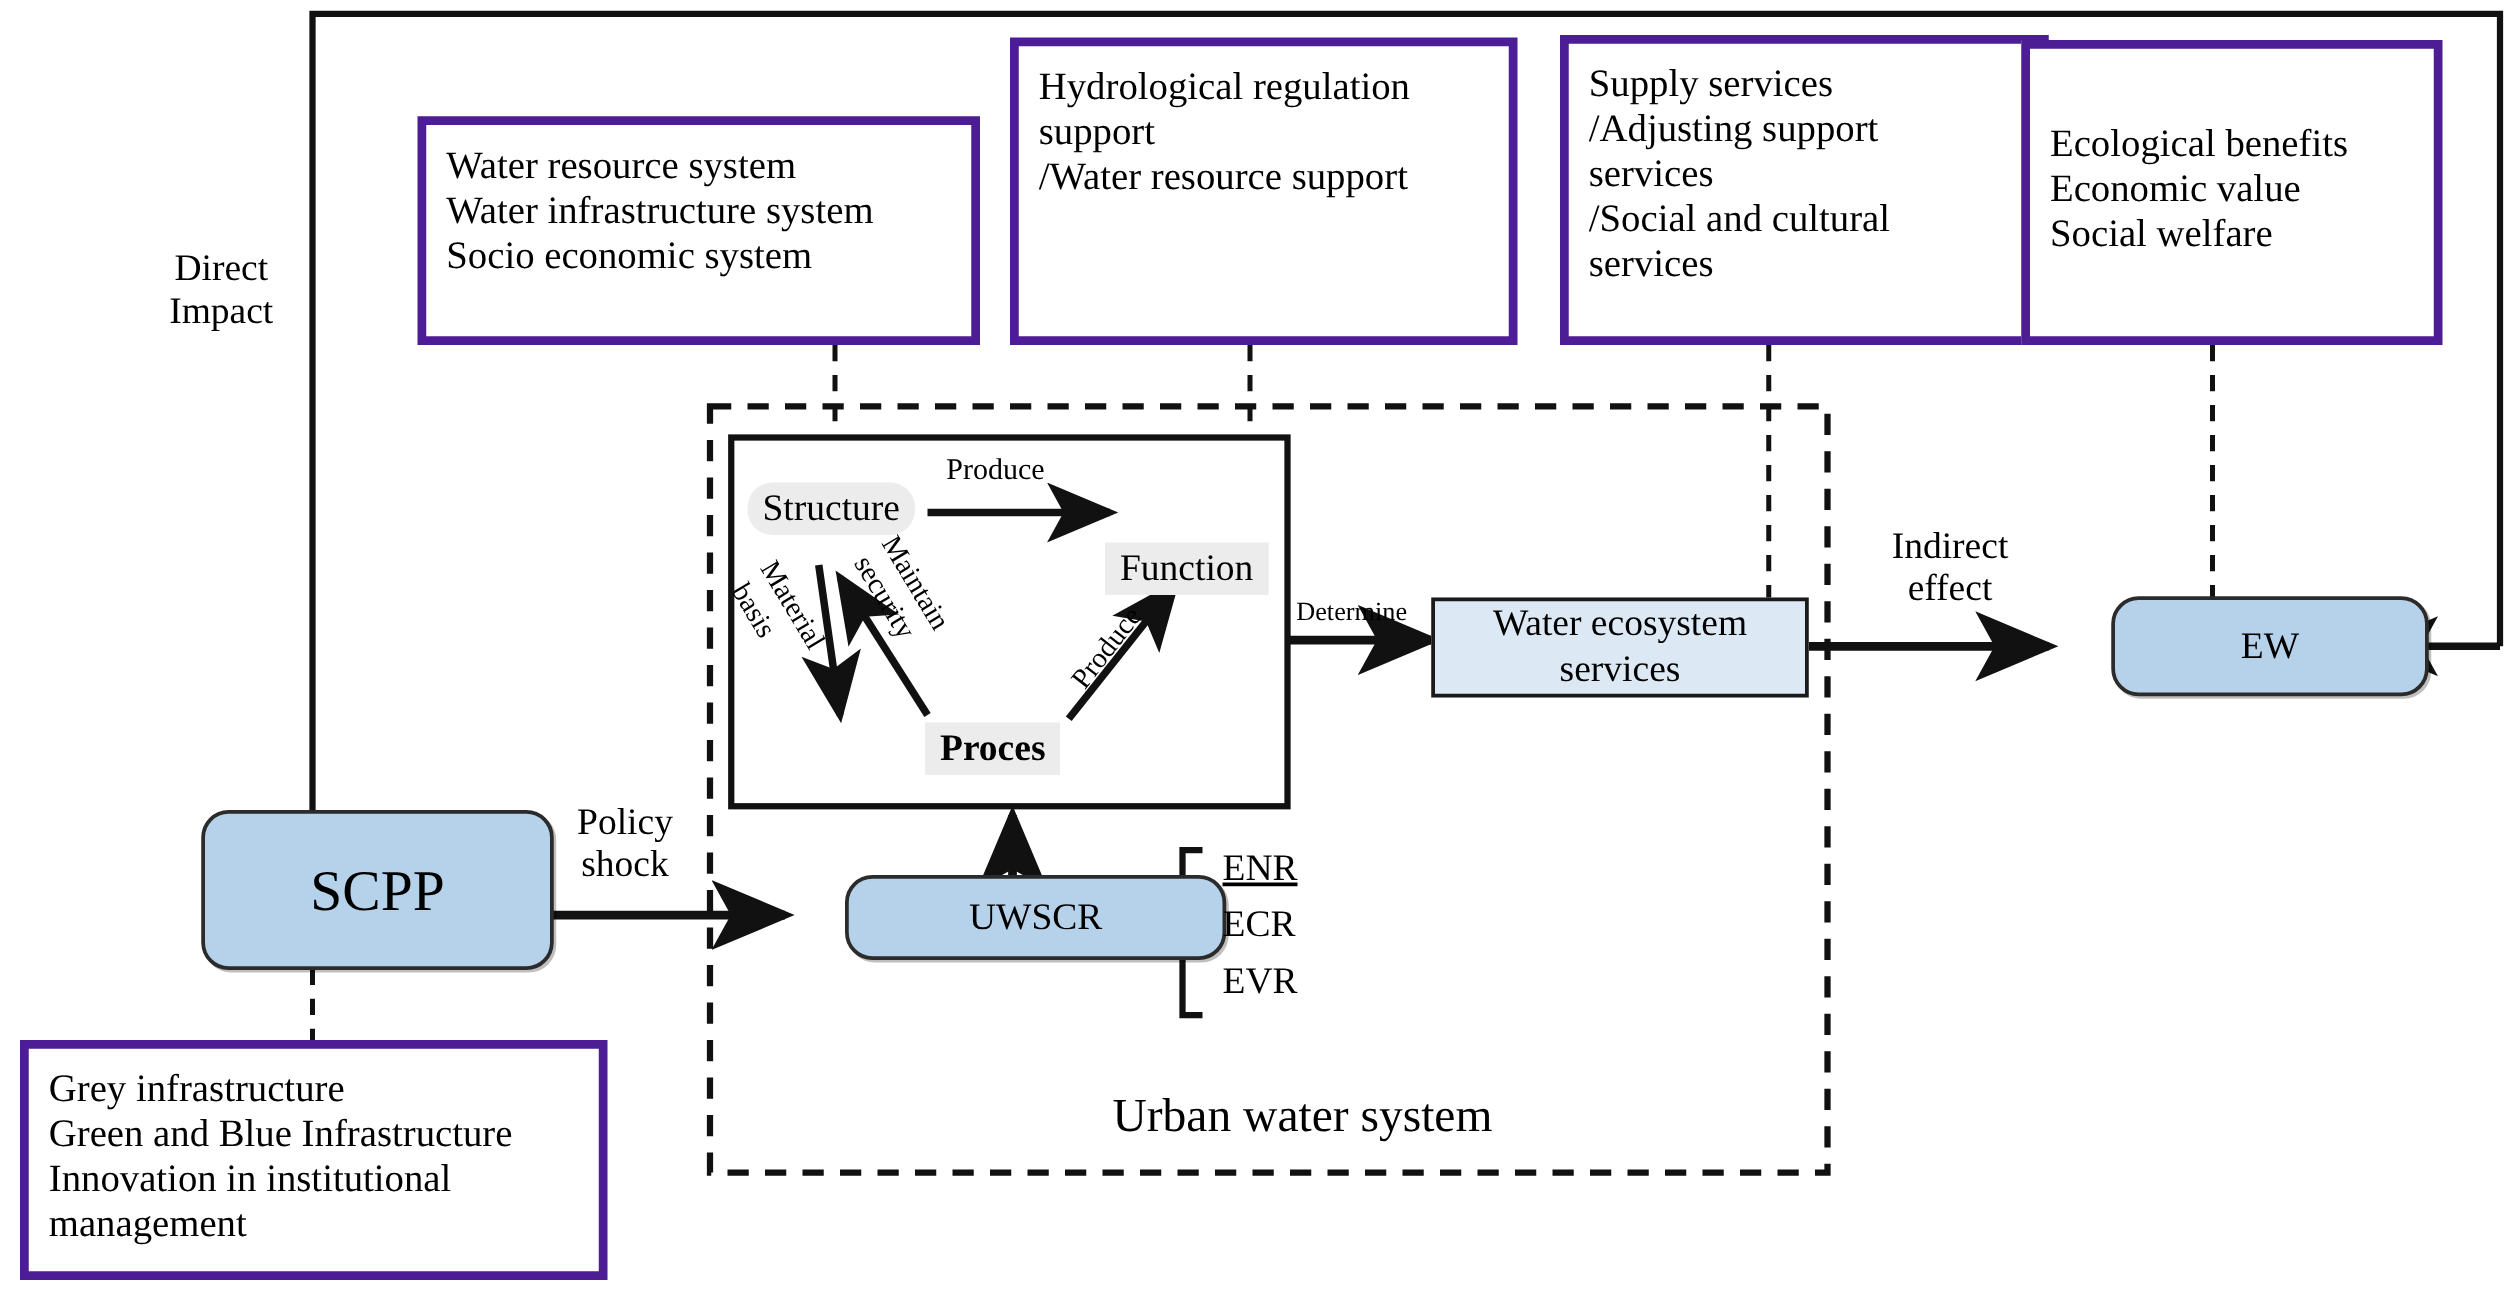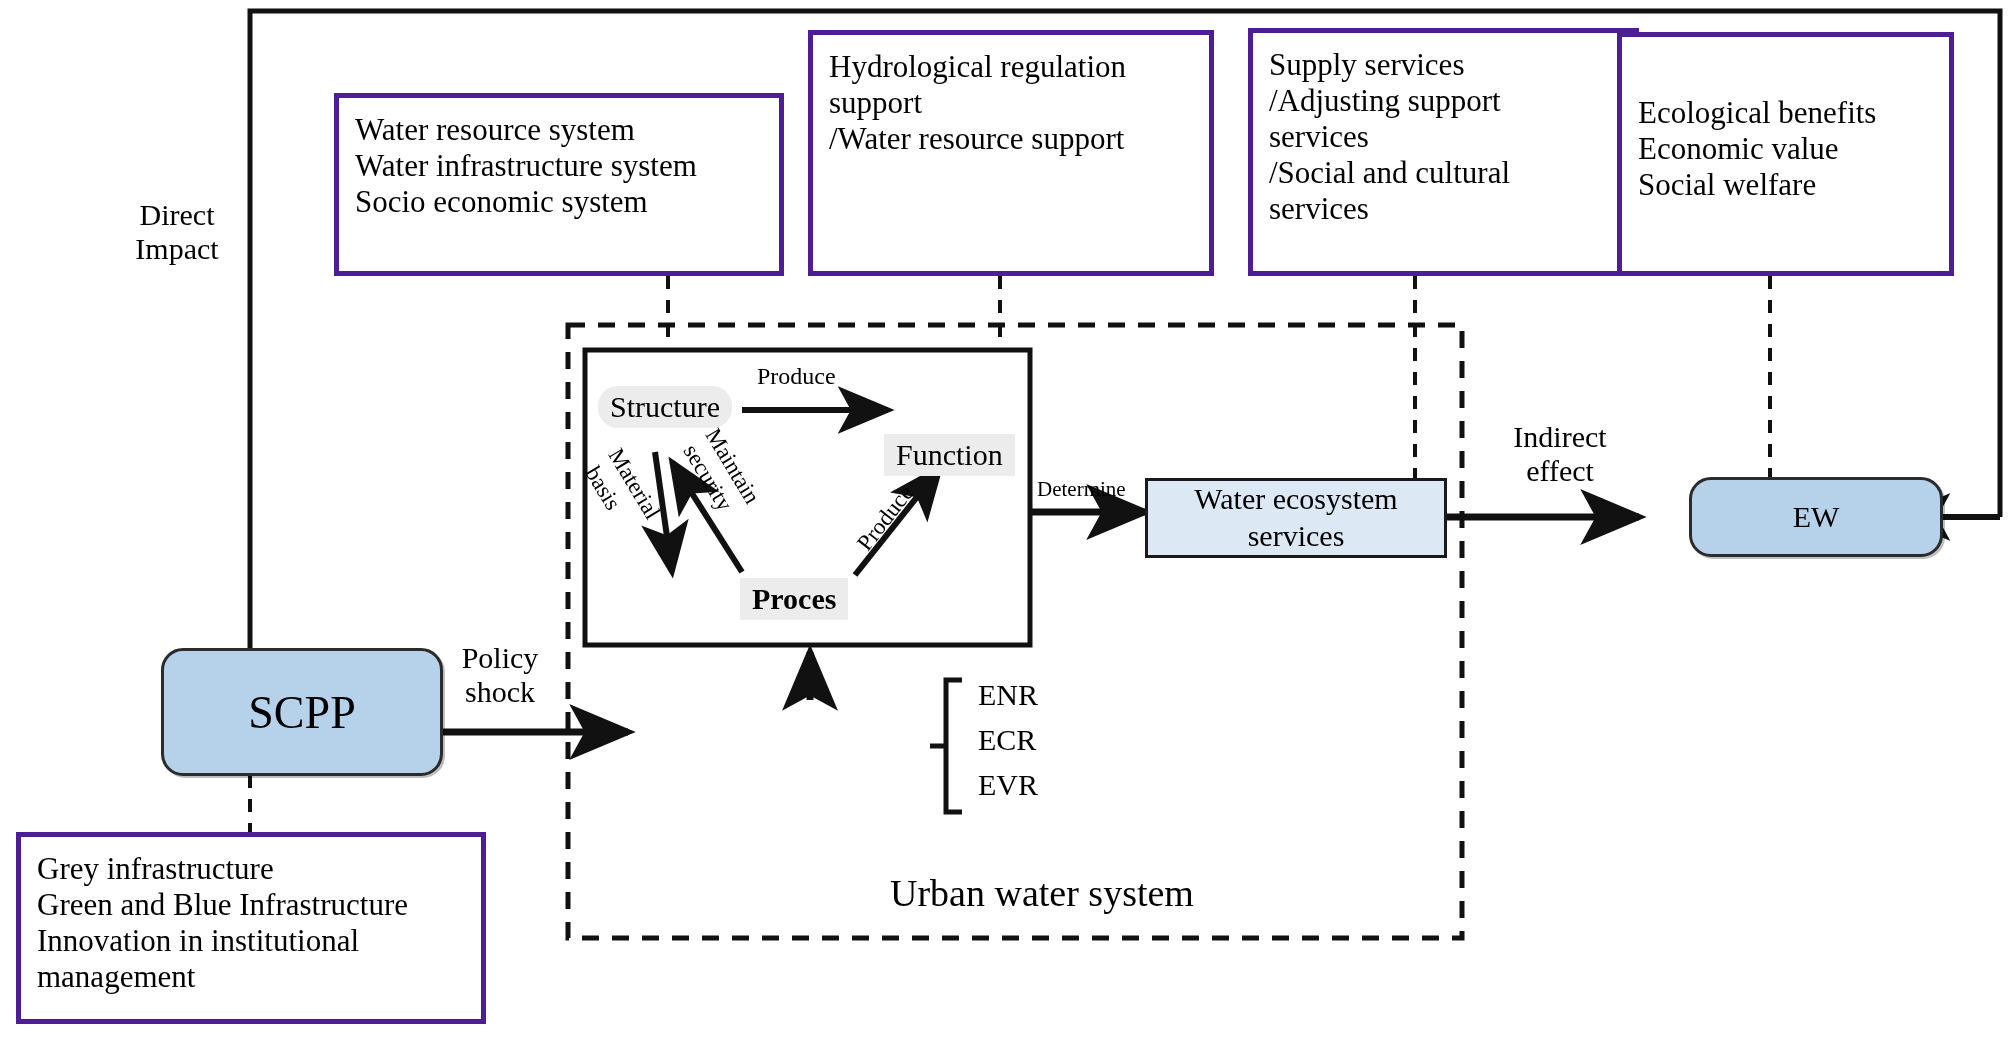--- a/index.html
+++ b/index.html
@@ -1,21 +1,21 @@
 <!DOCTYPE html>
 <html><head>
 <meta charset="utf-8">
 <style>
   html,body{margin:0;padding:0;background:#fff;}
   body{width:2008px;height:1043px;font-family:"Liberation Serif","DejaVu Serif",serif;color:#000;}
   #stage{position:relative;width:2008px;height:1043px;overflow:hidden;background:#fff;}
   svg.layer{position:absolute;left:0;top:0;width:2008px;height:1043px;pointer-events:none;}
 
   
-  .pbox{position:absolute;background:#fff;border:5px solid #4c1d95;box-sizing:border-box;
+  .pbox{position:absolute;background:#fff;border:7px solid #4c1d95;box-sizing:border-box;
         font-size:31px;line-height:1.16;padding:14px 16px 10px 16px;}
   .pbox .ln{white-space:nowrap;}
 
   
   .cap{position:absolute;box-sizing:border-box;background:#b6d2ea;border:3px solid #2b2b2b;
        border-radius:22px;display:flex;align-items:center;justify-content:center;
        font-size:30px;text-align:center;box-shadow:2px 2px 0 rgba(0,0,0,.25);margin-left:48px;}
   .cap.big{font-size:46px;}
 
   
@@ -117,29 +117,30 @@
   <div class="lbl md" style="left:757px;top:363px;">Produce</div>
 
   <div class="rot" style="left:722px;top:424px;transform:rotate(59deg);">Maintain</div>
   <div class="rot" style="left:700px;top:440px;transform:rotate(59deg);">security</div>
   <div class="rot" style="left:625px;top:444px;transform:rotate(59deg);">Material</div>
   <div class="rot" style="left:602px;top:462px;transform:rotate(59deg);">basis</div>
   <div class="rot" style="left:852px;top:540px;transform:rotate(-52deg);">Produce</div>
 
   <div class="cap big" style="left:113px;top:648px;width:282px;height:128px;">SCPP</div>
 
+  <div class="cap" style="left:628px;top:700px;width:305px;height:68px;">UWSCR</div>
 
   <div class="sqbox" style="left:1145px;top:478px;width:302px;height:80px;">
     <span style="white-space:pre-line;">Water ecosystem
 services</span>
   </div>
 
   <div class="cap" style="left:1641px;top:477px;width:254px;height:80px;">EW</div>
 
-  <div class="lbl" style="left:978px;top:678px;">ENR</div>
+  <div class="lbl" style="left:978px;top:678px;text-decoration:underline;">ENR</div>
   <div class="lbl" style="left:978px;top:723px;">ECR</div>
   <div class="lbl" style="left:978px;top:768px;">EVR</div>
 
   <div class="lbl ctr" style="left:112px;top:198px;width:130px;">Direct
 Impact</div>
 
   <div class="lbl ctr" style="left:430px;top:641px;width:140px;">Policy
 shock</div>
 
   <div class="lbl sm" style="left:1037px;top:478px;">Determine</div>

